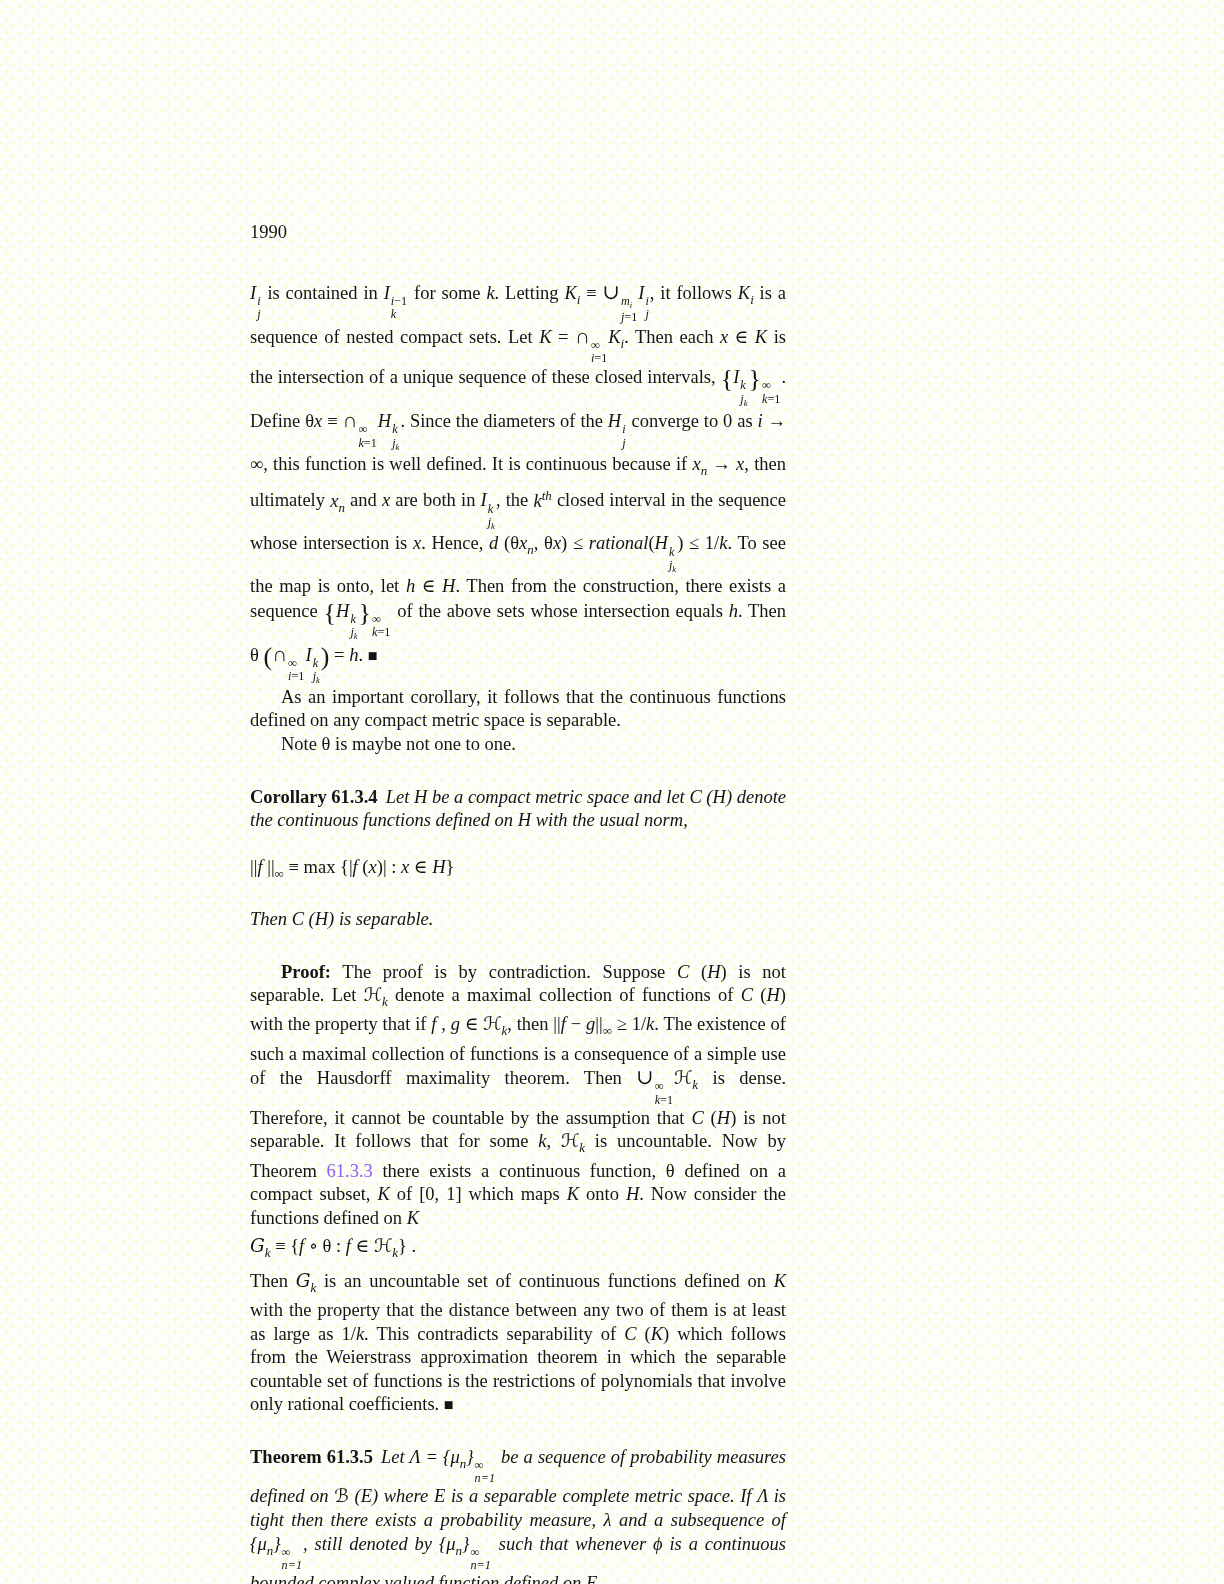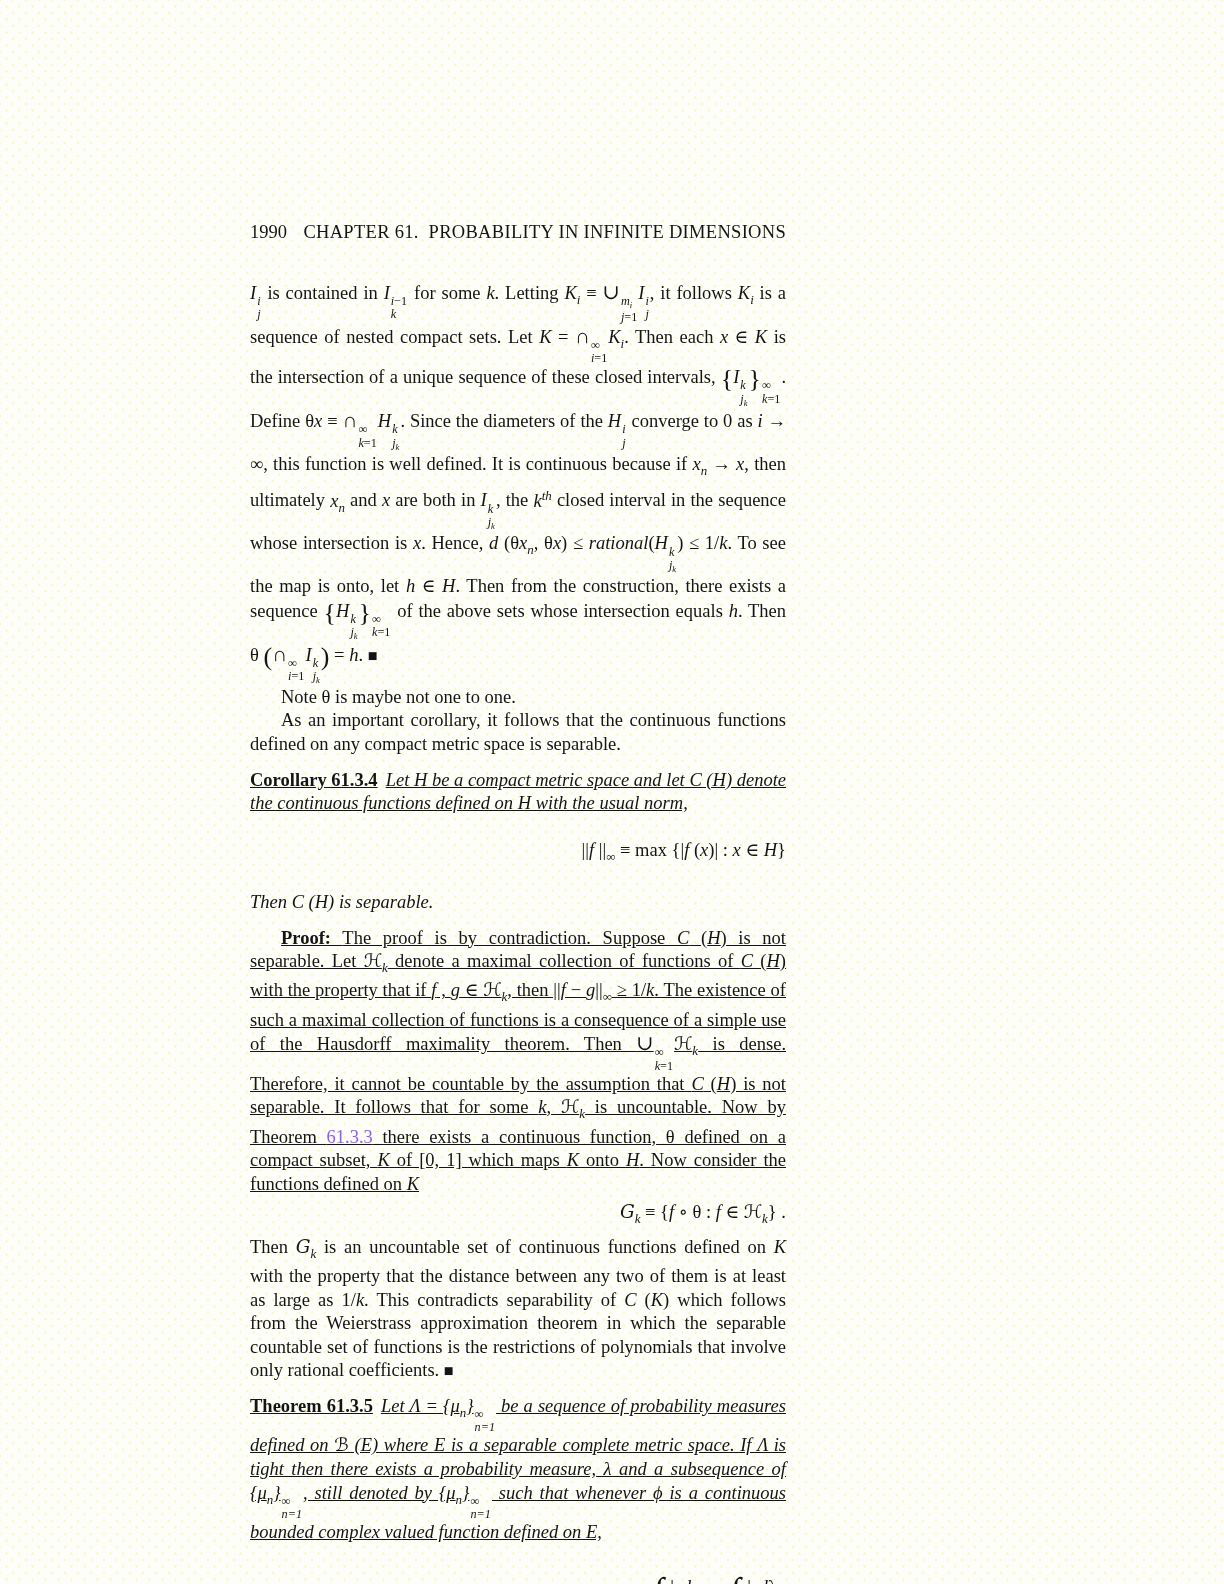--- a/index.html
+++ b/index.html
@@ -28,26 +28,26 @@
   .pg-header .chap{letter-spacing:0.3px;}
   p{margin:0;padding:0;}
   .body-text{
     font-size:18.5px;
     line-height:23.6px;
     text-align:justify;
   }
   .para{margin:0;}
   .cont{line-height:24.5px;}
   .ind{text-indent:31px;}
-  .gap-top{margin-top:12px;text-decoration:underline;}
+  .gap-top{margin-top:29px;}
   .thm{font-style:italic;}
   .thm .thm-label{font-style:normal;font-weight:bold;padding-right:8px;}
   .proof-label{font-weight:bold;}
   .equation{
-    text-align:right;
+    text-align:left;
     font-style:normal;
     margin:23px 0;
   }
   .equation.gk{margin:4px 0;}
   .equation.lim-eq{margin:31px 0 0 0;}
   
   .ss{
     display:inline-flex;flex-direction:column;align-items:flex-start;
     font-size:66%;line-height:1.08;
     vertical-align:-0.5em;
@@ -67,21 +67,20 @@
   .lim .limsub{font-size:68%;}
   .int{font-size:200%;font-weight:300;vertical-align:-0.28em;margin:0 3px 0 4px;}
 </style>
 </head>
 <body>
 
 <div class="page">
 
   <div class="pg-header">
     <span class="num">1990</span>
-    <span class="chap">CHAPTER 61.&nbsp; PROBABILITY IN INFINITE DIMENSIONS</span>
   </div>
 
   <div class="body-text">
 
     <p class="para cont"><i>I</i><span class="ss">
           <span><i>i</i></span>
           <span><i>j</i></span>
         </span> is contained in <i>I</i><span class="ss">
           <span><i>i</i>−1</span>
           <span><i>k</i></span>
@@ -122,23 +121,23 @@
           <span>∞</span>
           <span><i>k</i>=1</span>
         </span> of the above sets whose intersection equals <i>h</i>. Then θ <span class="big">(</span><span class="op">∩</span><span class="ss">
           <span>∞</span>
           <span><i>i</i>=1</span>
         </span><i>I</i><span class="ss">
           <span><i>k</i></span>
           <span><i>j<sub>k</sub></i></span>
         </span><span class="big">)</span> = <i>h</i>. <span class="qed">■</span></p>
 
+    <p class="para ind">As an important corollary, it follows that the continuous functions defined on any compact metric space is separable.</p>
+
     <p class="para ind">Note θ is maybe not one to one.</p>
-
-    <p class="para ind">As an important corollary, it follows that the continuous functions defined on any compact metric space is separable.</p>
 
     <p class="para thm gap-top"><span class="thm-label">Corollary 61.3.4</span><span class="thm-body">Let H be a compact metric space and let C (H) denote the continuous functions defined on H with the usual norm,</span></p>
 
     <div class="equation">||<i>f</i> ||<sub>∞</sub> ≡ max {|<i>f</i> (<i>x</i>)| : <i>x</i> ∈ <i>H</i>}</div>
 
     <p class="para thm">Then C (H) is separable.</p>
 
     <p class="para ind gap-top"><span class="proof-label">Proof:</span>
       <span>The proof is by contradiction. Suppose <i>C</i> (<i>H</i>) is not separable. Let ℋ<sub><i>k</i></sub> denote a maximal collection of functions of <i>C</i> (<i>H</i>) with the property that if <i>f</i> , <i>g</i> ∈ ℋ<sub><i>k</i></sub>, then ||<i>f</i> − <i>g</i>||<sub>∞</sub> ≥ 1/<i>k</i>. The existence of such a maximal collection of functions is a consequence of a simple use of the Hausdorff maximality theorem. Then <span class="op">∪</span><span class="ss">
             <span>∞</span>

